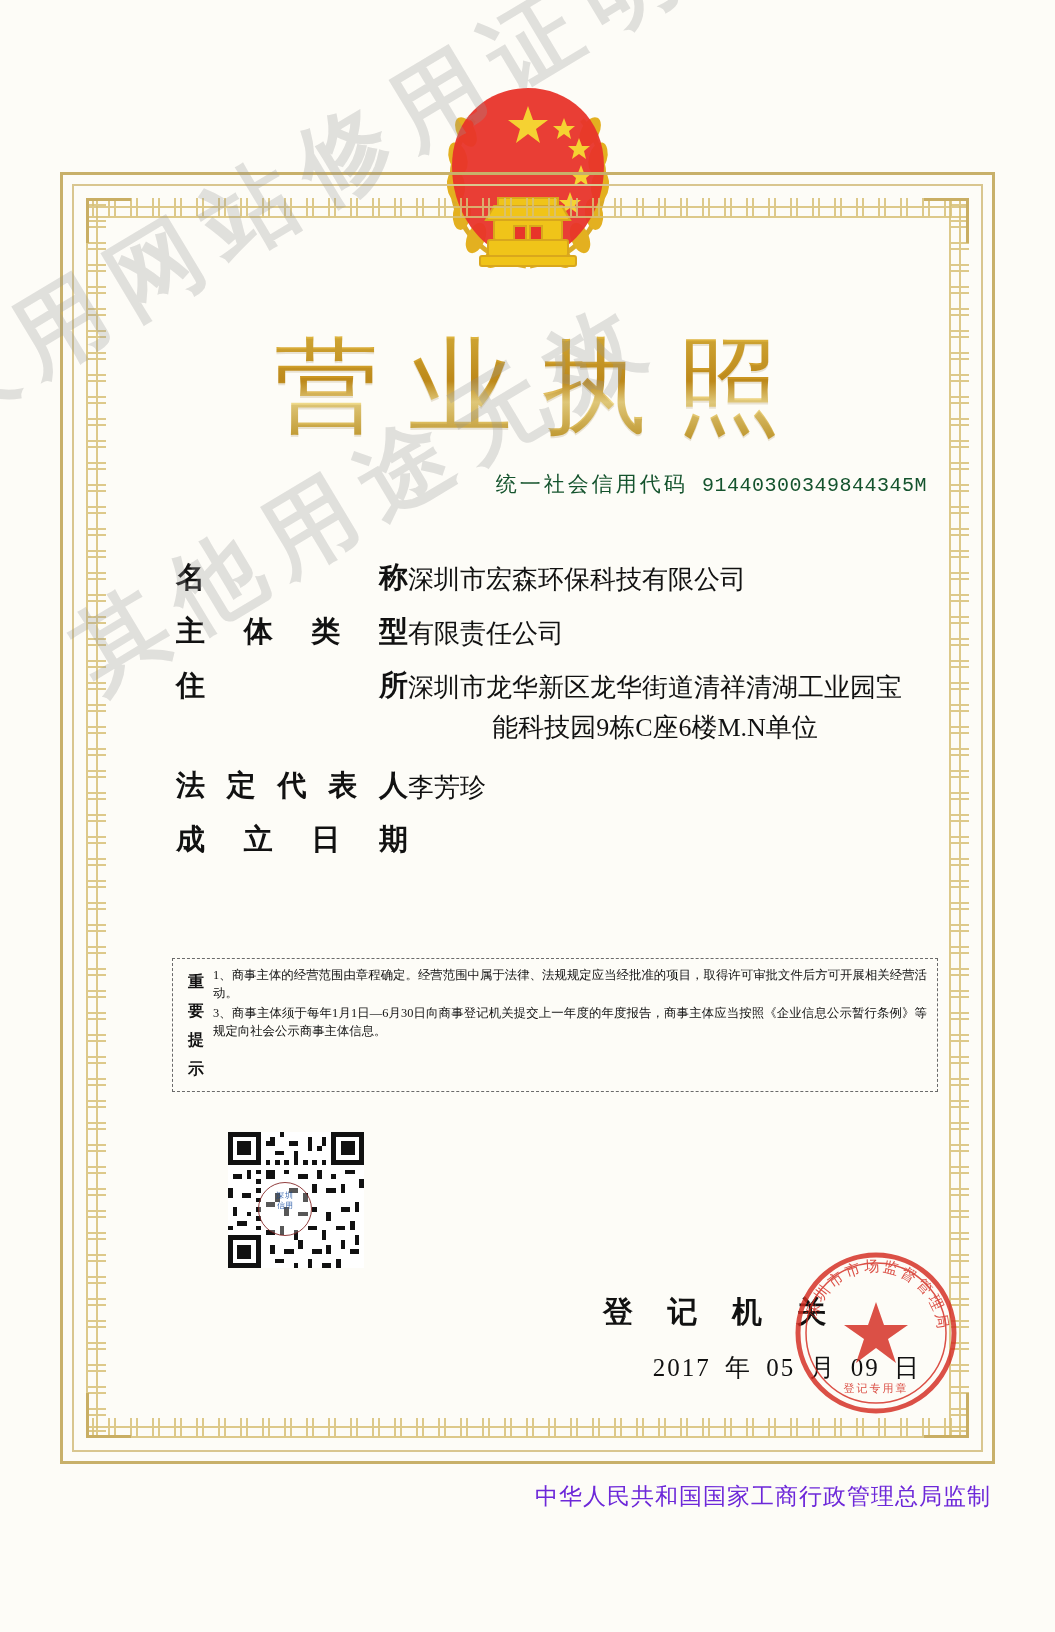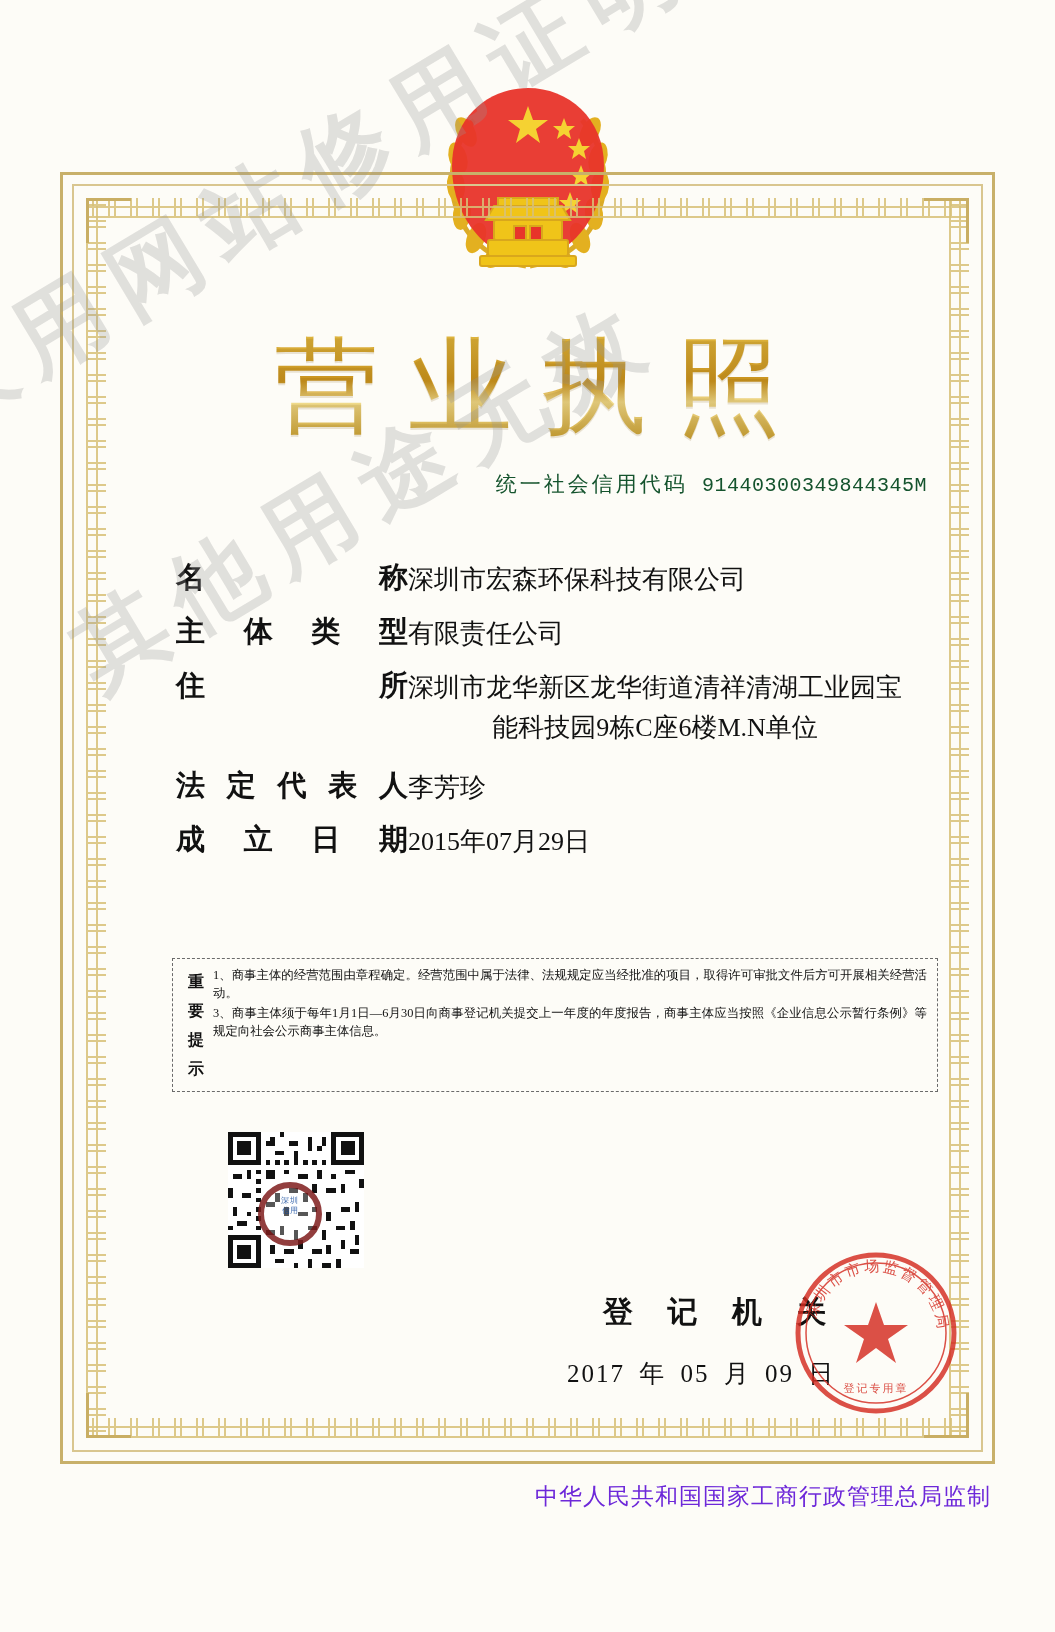--- a/index.html
+++ b/index.html
@@ -185,21 +185,21 @@
     width: 136px;
     height: 136px;
   }
   .qr-stamp {
     position: absolute;
     left: 258px;
     top: 1182px;
     width: 52px;
     height: 52px;
     border-radius: 50%;
-    border: 6px solid #7f1d1d;
+    border: 1px solid #7f1d1d;
     color: #1a4fa0;
     font-size: 8px;
     line-height: 10px;
     text-align: center;
     opacity: .85;
     background: rgba(255,255,255,.35);
   }
   .qr-stamp .t { margin-top: 8px; letter-spacing: 1px; }
 
   
@@ -212,24 +212,25 @@
   }
   .registry .ra-title {
     font-size: 30px;
     font-weight: bold;
     letter-spacing: 12px;
     color: #111;
     margin-left: 36px;
     font-family: "DejaVu Serif", "Liberation Serif", serif;
   }
   .registry .ra-date {
-    margin-top: 24px;
+    margin-top: 18px;
     font-size: 25px;
     color: #111;
     letter-spacing: 2px;
+    text-align: right;
   }
   .registry .ra-date .sep { margin: 0 6px; }
 
   
   .seal {
     position: absolute;
     right: 96px;
     top: 1250px;
     width: 166px;
     height: 166px;
@@ -374,21 +375,20 @@
       <div class="val">李芳珍</div>
     </div>
 
     <div class="row">
       <div class="key">
         <span>成</span>
         <span>立</span>
         <span>日</span>
         <span>期</span>
       </div>
-      <div class="val">2015年07月29日</div>
     </div>
 
   </div>
 
   <div class="notice">
     <div class="side">
       <div>重</div>
       <div>要</div>
       <div>提</div>
       <div>示</div>

